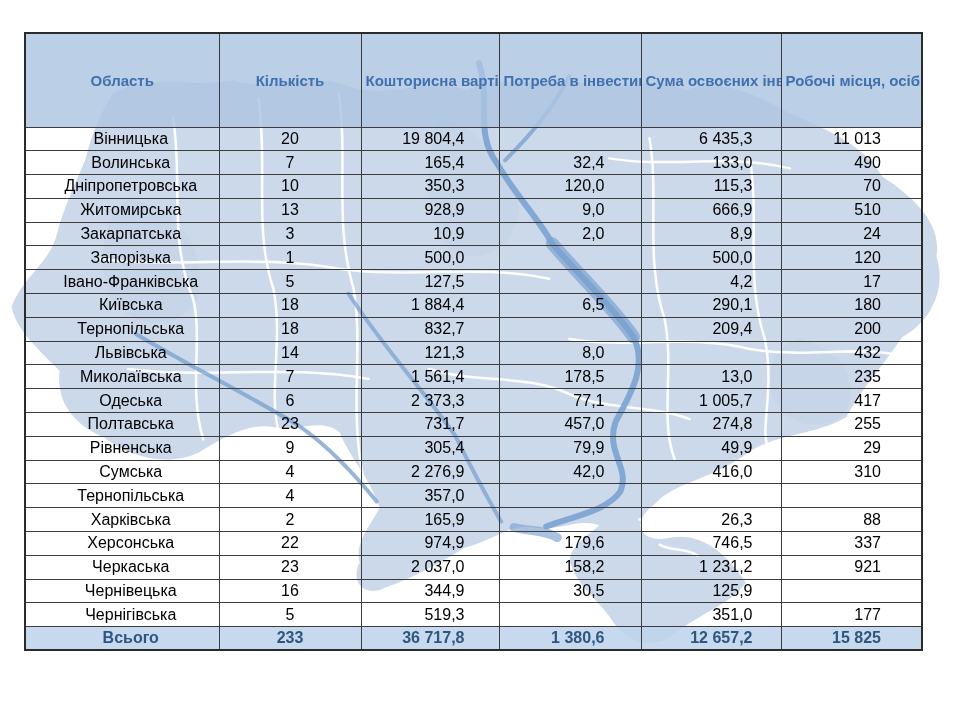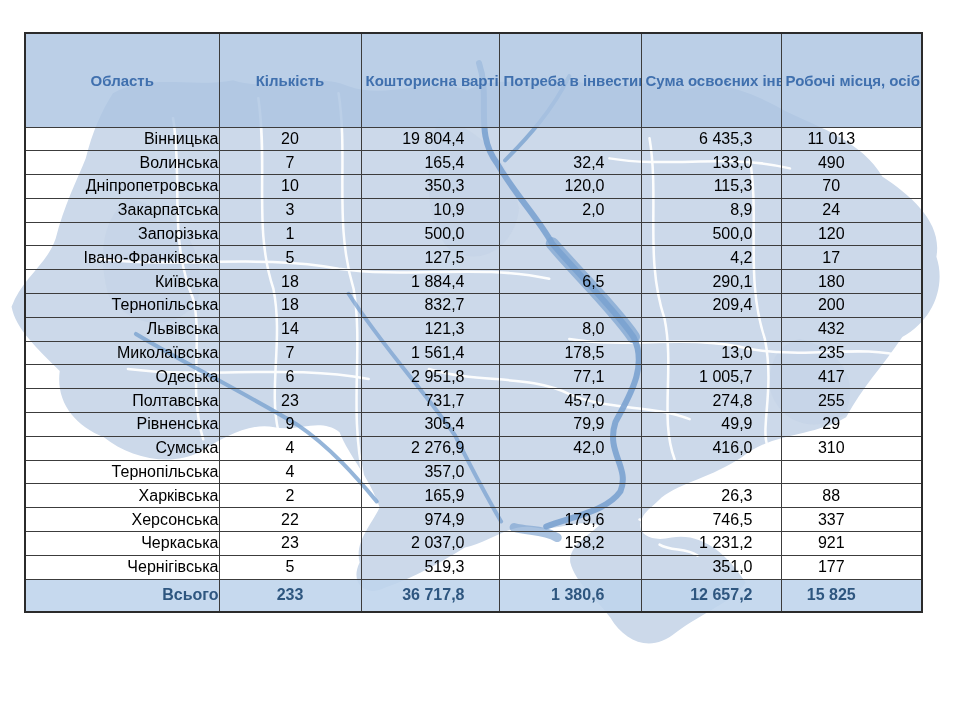--- a/index.html
+++ b/index.html
@@ -37,33 +37,33 @@
     text-align:center;vertical-align:middle;
     padding:16px 4px;white-space:normal;
   }
   tbody td{
     height:23.8px;
     font-size:16px;color:#000;
     background:transparent;
     padding:0;vertical-align:middle;
   }
   tfoot td{
-    height:33px;
+    height:23px;
     background:rgba(190,212,236,0.88);
     color:#2e567f;font-weight:bold;font-size:16px;
     border-top:2px solid #2b2b2b;
     vertical-align:middle;padding:0;
   }
-  tbody td:first-child, tfoot td:first-child{text-align:right;padding-left:17px;}
+  tbody td:first-child, tfoot td:first-child{text-align:center;padding-left:17px;}
   tbody td:nth-child(2), tfoot td:nth-child(2){text-align:center;}
   tbody td:nth-child(n+3), tfoot td:nth-child(n+3){text-align:right;}
   tbody td:nth-child(3), tfoot td:nth-child(3){padding-right:34px;}
   tbody td:nth-child(4), tfoot td:nth-child(4){padding-right:36px;}
   tbody td:nth-child(5), tfoot td:nth-child(5){padding-right:28px;}
-  tbody td:nth-child(6), tfoot td:nth-child(6){padding-right:40px;text-align:center;}
+  tbody td:nth-child(6), tfoot td:nth-child(6){padding-right:40px;}
 </style>
 </head>
 <body>
 
 <div class="slide">
 
   <svg class="map" viewBox="0 0 940 650" xmlns="http://www.w3.org/2000/svg" aria-hidden="true">
 
     <path fill="#ccd9ea" d="
       M 105,55
@@ -168,20 +168,28 @@
         </tr>
         <tr>
           <td>Дніпропетровська</td>
           <td>10</td>
           <td>350,3</td>
           <td>120,0</td>
           <td>115,3</td>
           <td>70</td>
         </tr>
         <tr>
+          <td>Житомирська</td>
+          <td>13</td>
+          <td>928,9</td>
+          <td>9,0</td>
+          <td>666,9</td>
+          <td>510</td>
+        </tr>
+        <tr>
           <td>Закарпатська</td>
           <td>3</td>
           <td>10,9</td>
           <td>2,0</td>
           <td>8,9</td>
           <td>24</td>
         </tr>
         <tr>
           <td>Запорізька</td>
           <td>1</td>
@@ -226,21 +234,21 @@
           <td>Миколаївська</td>
           <td>7</td>
           <td>1 561,4</td>
           <td>178,5</td>
           <td>13,0</td>
           <td>235</td>
         </tr>
         <tr>
           <td>Одеська</td>
           <td>6</td>
-          <td>2 951,8</td>
+          <td>2 373,3</td>
           <td>77,1</td>
           <td>1 005,7</td>
           <td>417</td>
         </tr>
         <tr>
           <td>Полтавська</td>
           <td>23</td>
           <td>731,7</td>
           <td>457,0</td>
           <td>274,8</td>
@@ -286,20 +294,28 @@
           <td>746,5</td>
           <td>337</td>
         </tr>
         <tr>
           <td>Черкаська</td>
           <td>23</td>
           <td>2 037,0</td>
           <td>158,2</td>
           <td>1 231,2</td>
           <td>921</td>
+        </tr>
+        <tr>
+          <td>Чернівецька</td>
+          <td>16</td>
+          <td>344,9</td>
+          <td>30,5</td>
+          <td>125,9</td>
+          <td></td>
         </tr>
         <tr>
           <td>Чернігівська</td>
           <td>5</td>
           <td>519,3</td>
           <td></td>
           <td>351,0</td>
           <td>177</td>
         </tr>
       </tbody>

